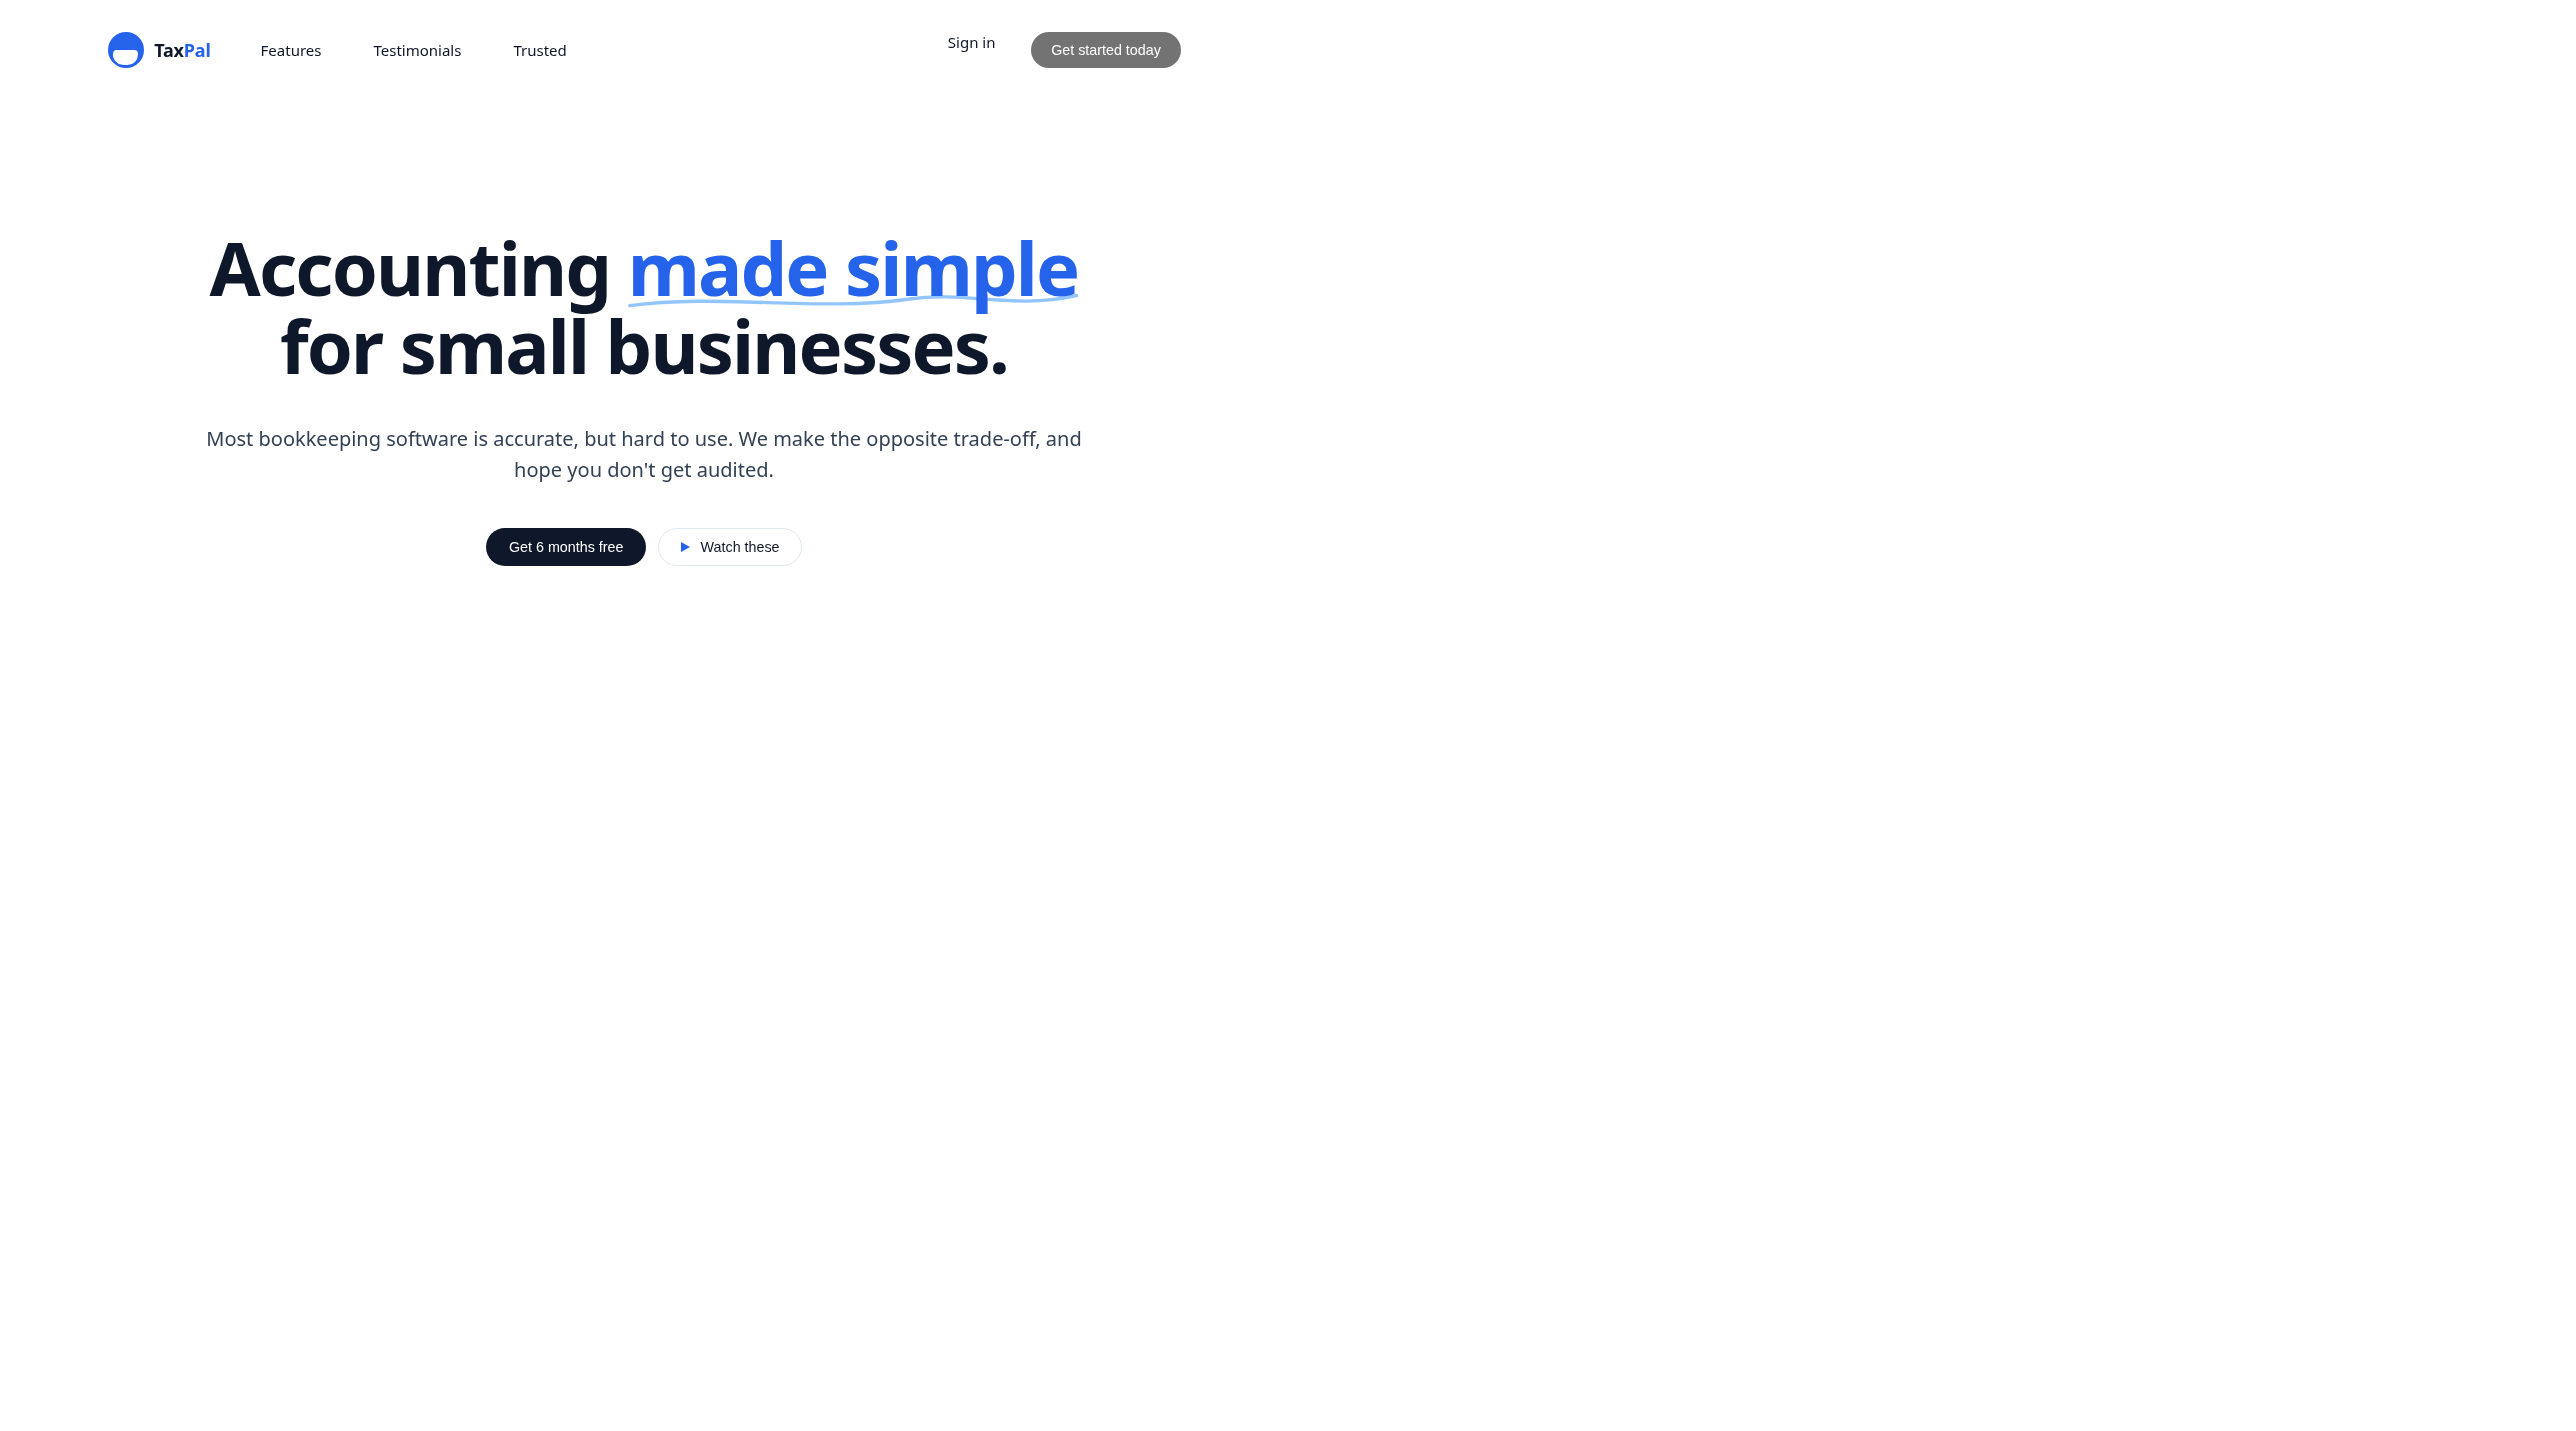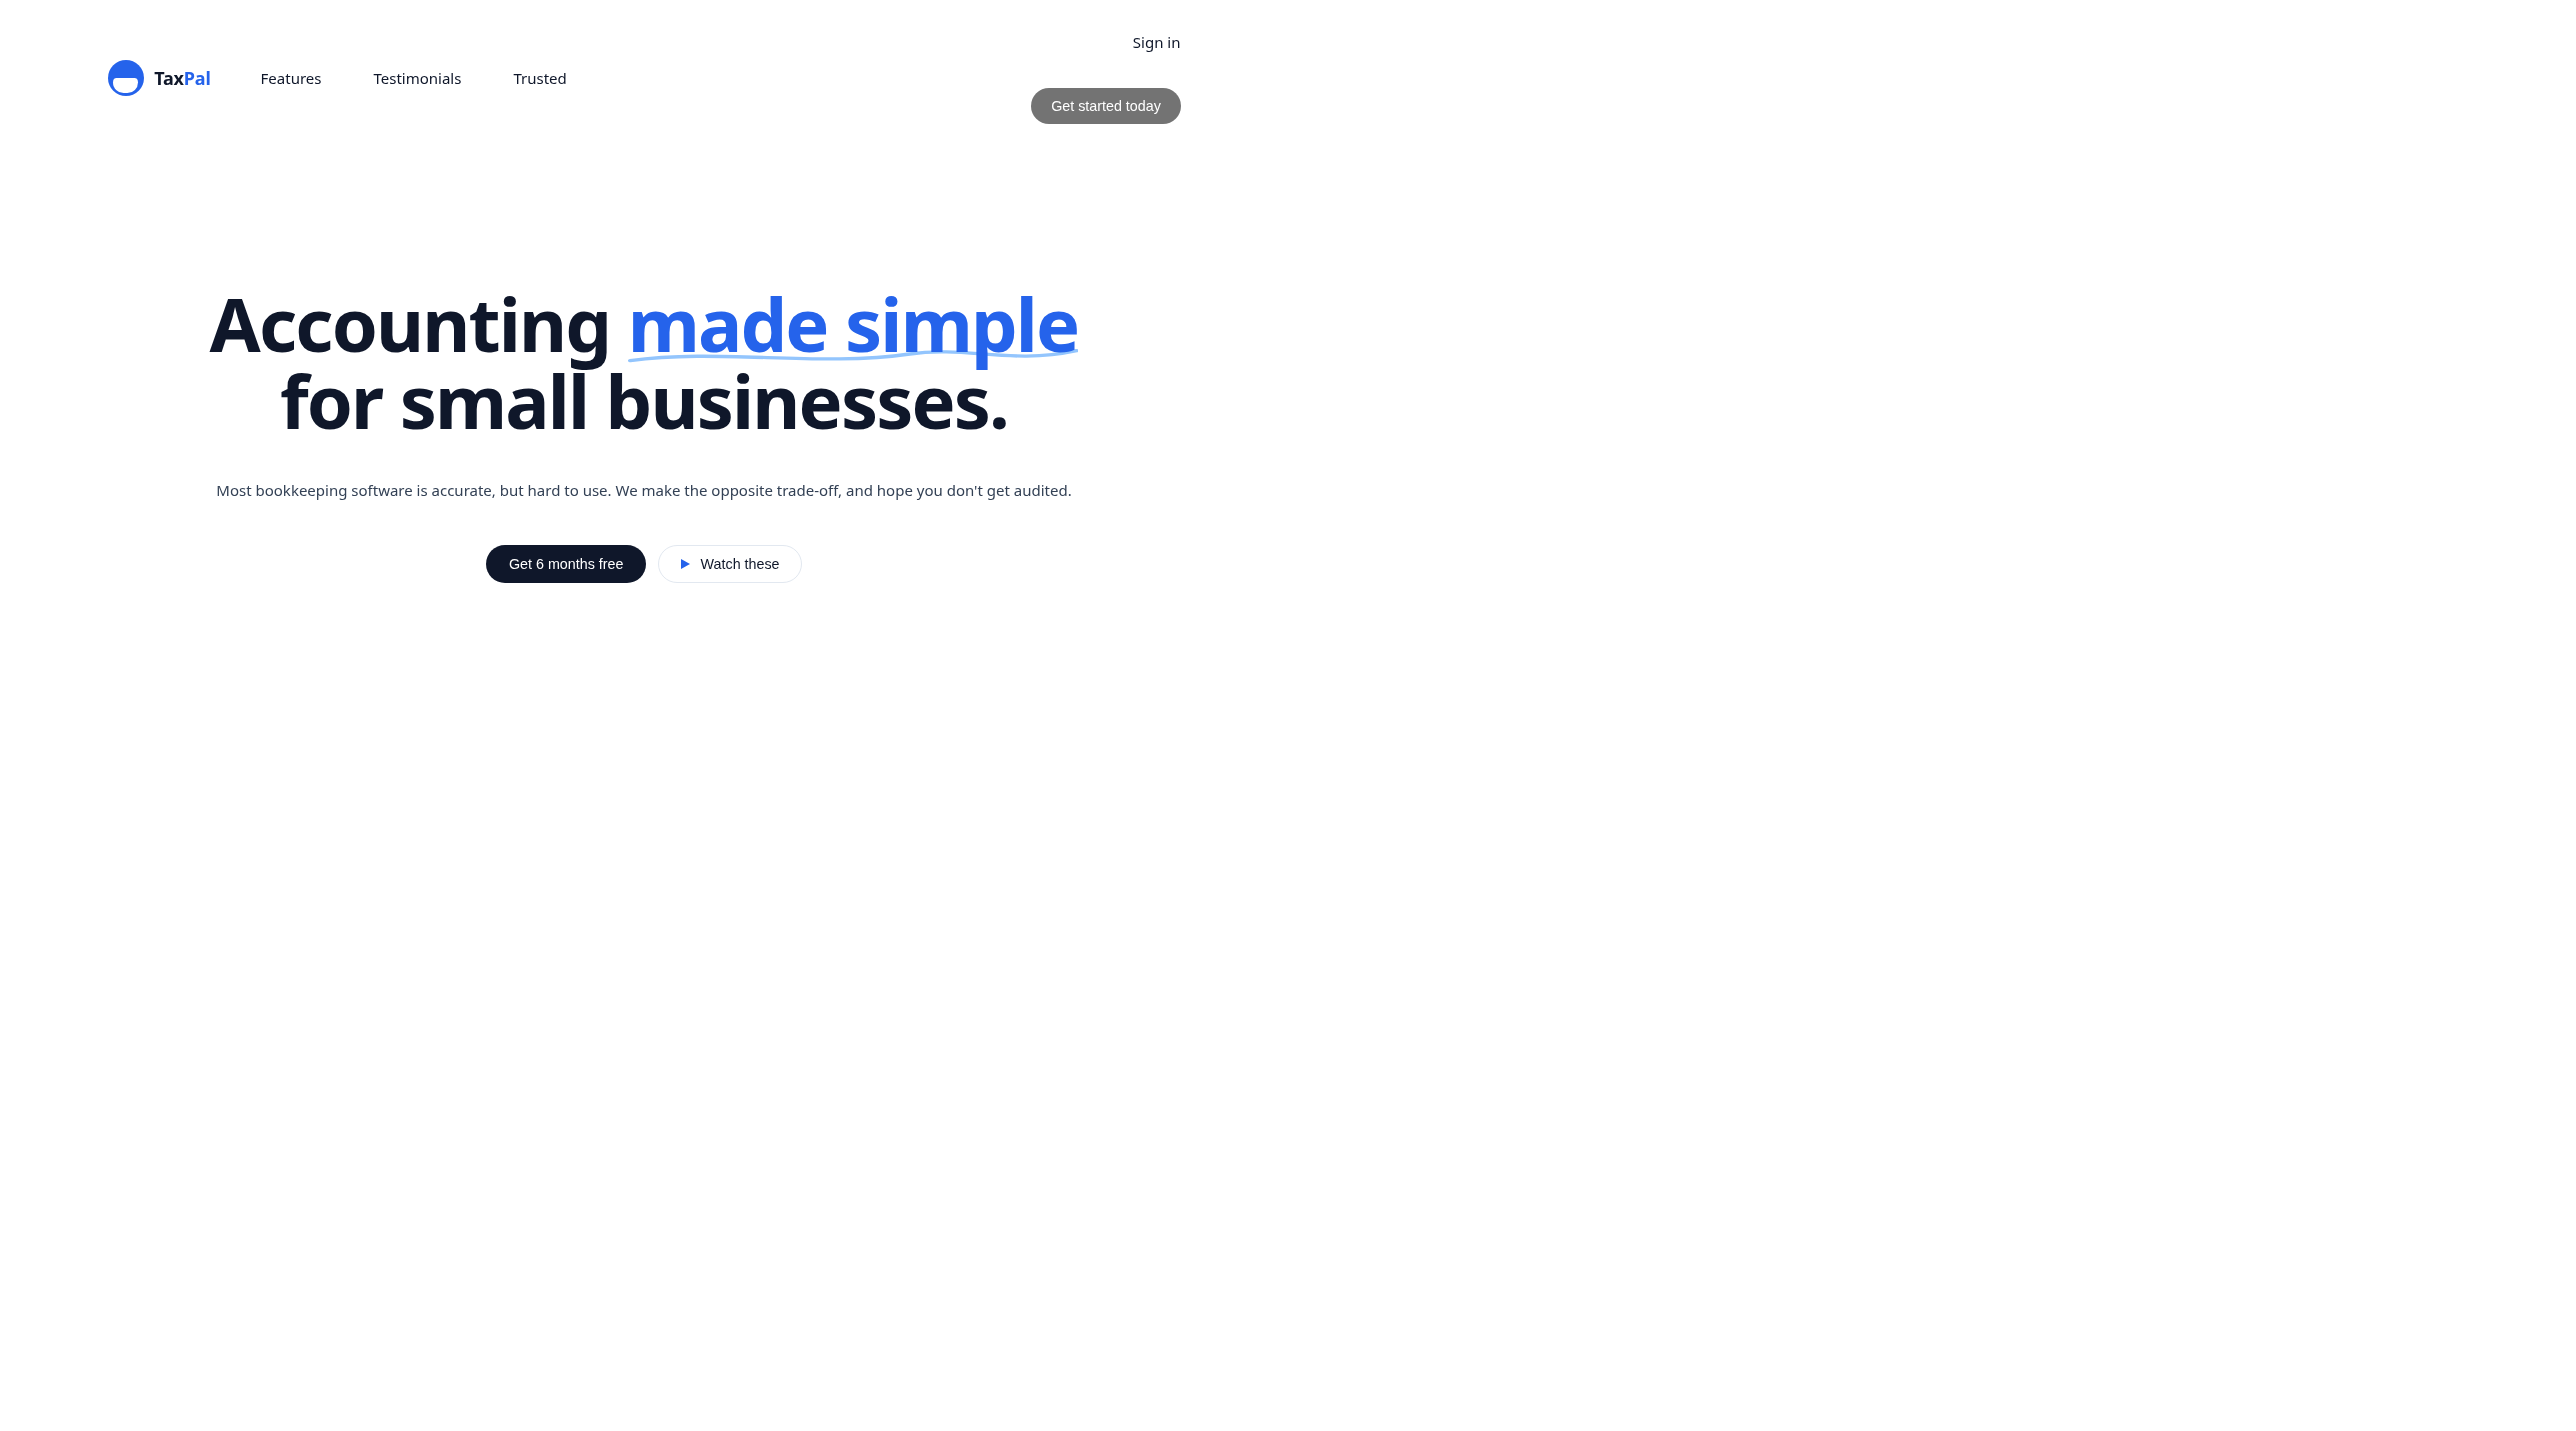--- a/index.html
+++ b/index.html
@@ -31,42 +31,42 @@
     content: ""; position: absolute; left: 5.4px; right: 5.4px; bottom: 2.7px;
     height: 15px; background: #fff; border-top-left-radius: 50% 100%; border-top-right-radius: 50% 100%;
     border-bottom-left-radius: 36px; border-bottom-right-radius: 36px;
   }
   .logo-text { font-weight: 700; font-size: 18px; color: #0f172a; letter-spacing: -0.01em; }
   .logo-text .accent { color: #2563eb; }
   nav.primary { display: flex; gap: 52px; }
   nav.primary a {
     color: #0f172a; text-decoration: none; font-size: 15px; cursor: pointer;
   }
-  .right-group { display: flex; align-items: flex-end; gap: 36px; flex-direction: column; }
+  .right-group { display: flex; align-items: flex-start; gap: 36px; }
   .signin { color: #0f172a; text-decoration: none; font-size: 15px; cursor: pointer; }
   .btn-primary {
     background: #737373; color: #fff; border: none; border-radius: 8944px;
     padding: 9.8px 19.7px; font-size: 14.3px; font-weight: 500; cursor: pointer;
   }
   
   .hero {
     max-width: 894px; margin: 0 auto; text-align: center; padding-top: 161px;
   }
   .hero h1 {
     font-size: 74px; line-height: 1.05; font-weight: 700; letter-spacing: -0.025em;
     color: #0f172a;
   }
   .hero h1 .highlight {
     color: #2563eb; position: relative; display: inline-block; white-space: nowrap;
   }
   .hero h1 .highlight svg.underline {
     position: absolute; left: 0; bottom: -7.2px; width: 100%; height: 25px; z-index: -1;
   }
   .hero p.sub {
-    margin-top: 39px; font-size: 15px; line-height: 1.55; color: #334155;
+    margin-top: 39px; font-size: 20px; line-height: 1.55; color: #334155;
   }
   .cta-row { margin-top: 43px; display: flex; gap: 12px; justify-content: center; }
   .btn-dark {
     background: #0f172a; color: #fff; border: none; border-radius: 8944px;
     padding: 10.7px 23px; font-size: 14.3px; font-weight: 500; cursor: pointer;
   }
   .btn-outline {
     background: #fff; color: #0f172a; border: 0.9px solid #e2e8f0; border-radius: 8944px;
     padding: 9.8px 21.5px; font-size: 14.3px; cursor: pointer; display: inline-flex; align-items: center; gap: 10.7px;
   }

